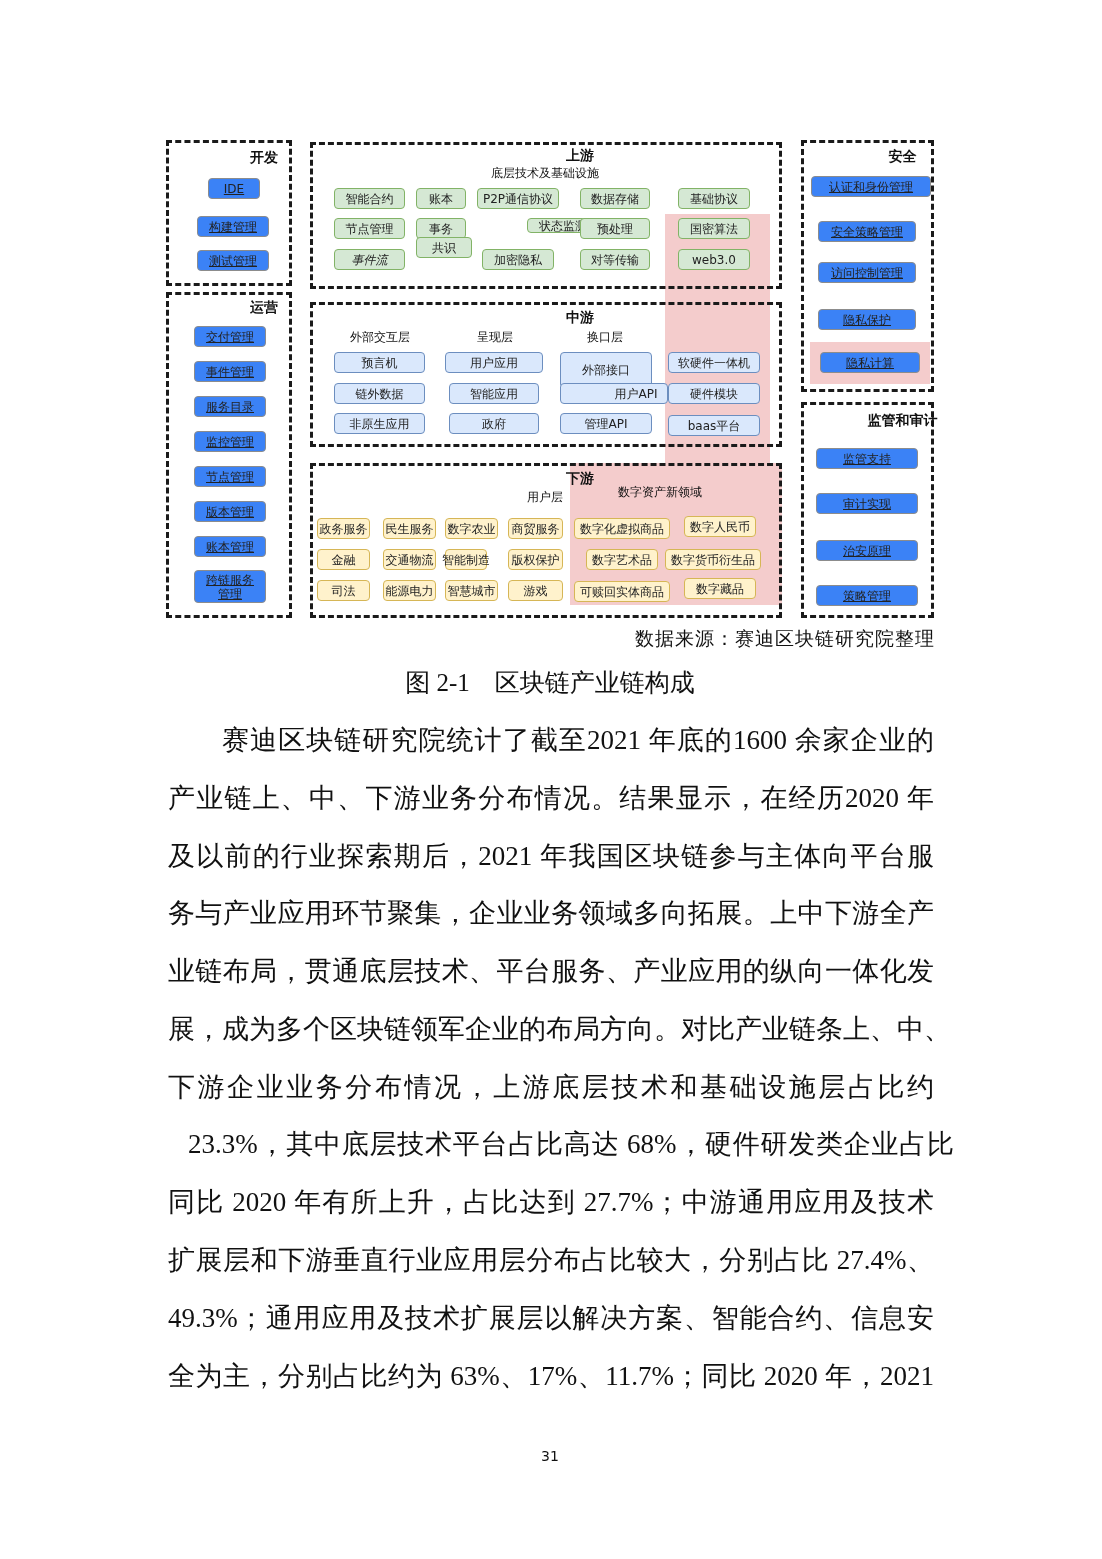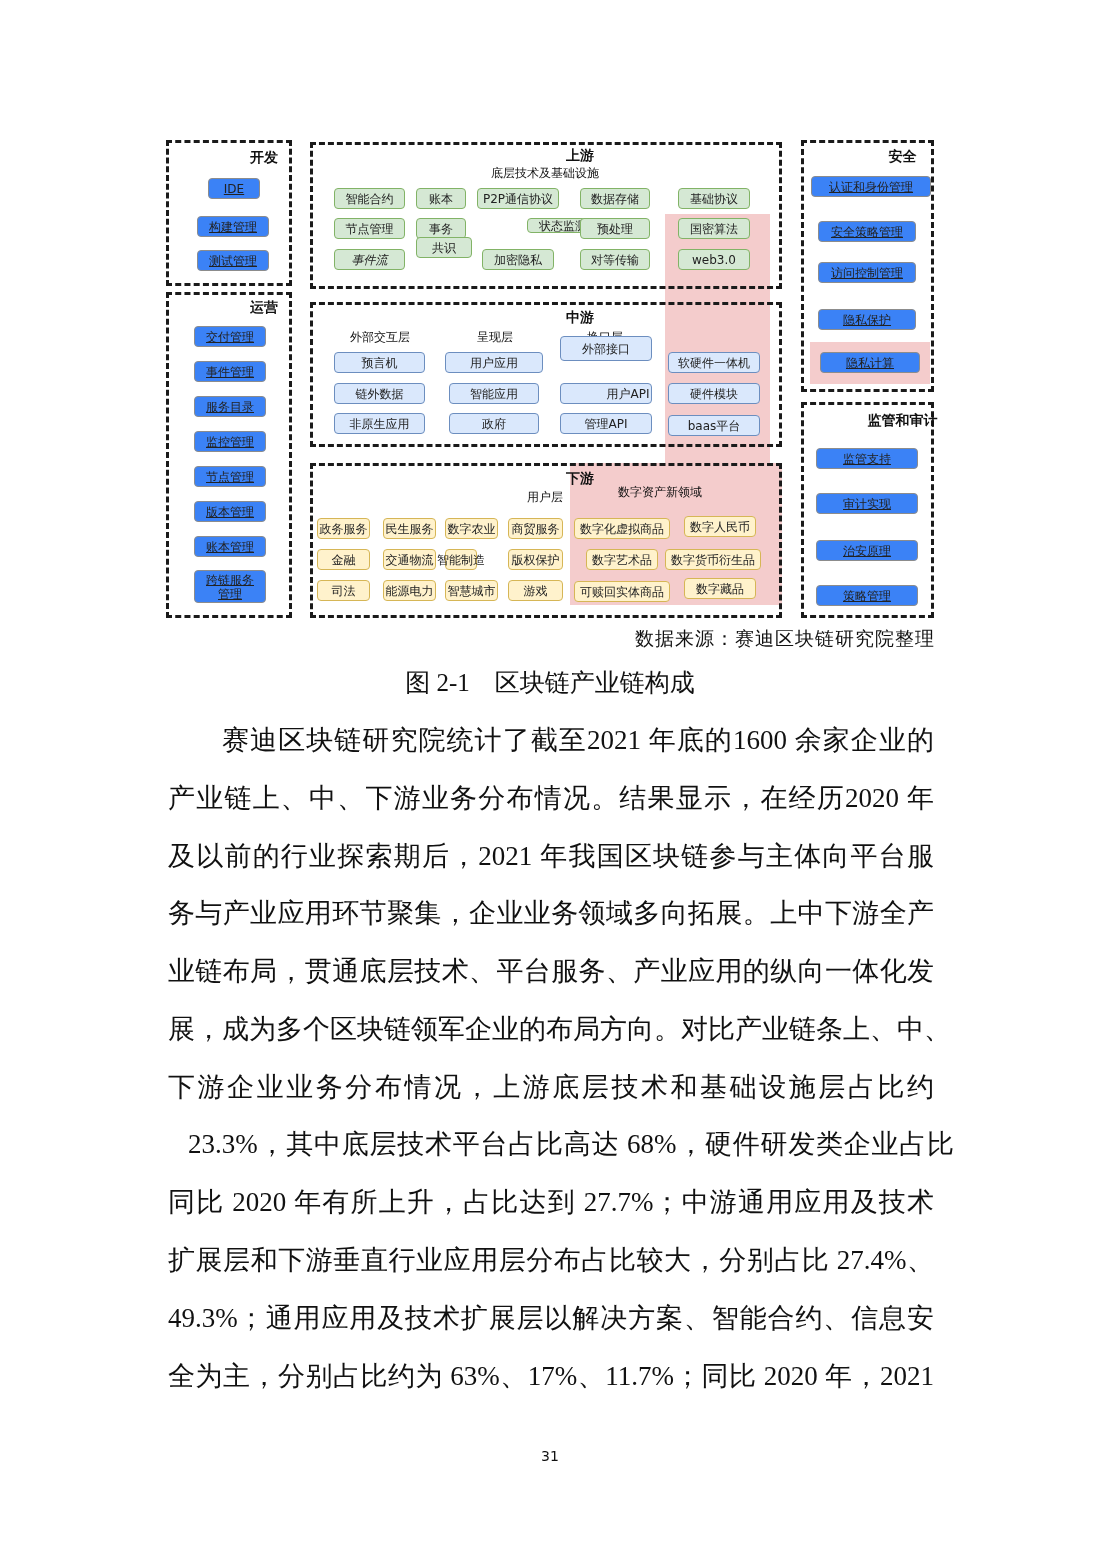--- a/index.html
+++ b/index.html
@@ -67,46 +67,46 @@
   <div class="box green" style="left:678px; top:249px; width:72px; height:21px;">web3.0</div>
 
   <div class="dash" style="left:310px; top:302px; width:472px; height:145px;"></div>
   <div class="sec-title" style="left:495px; top:309px; width:100px;">中游</div>
   <div class="sec-sub" style="left:330px; top:329px; width:100px;">外部交互层</div>
   <div class="sec-sub" style="left:445px; top:329px; width:100px;">呈现层</div>
   <div class="sec-sub" style="left:555px; top:329px; width:100px;">换口层</div>
 
   <div class="box blue" style="left:334px; top:352px; width:91px; height:21px;">预言机</div>
   <div class="box blue" style="left:445px; top:352px; width:98px; height:21px;">用户应用</div>
-  <div class="box blue" style="left:560px; top:336px; width:92px; height:25px;">外部接口</div>
+  <div class="box blue" style="left:560px; top:352px; width:92px; height:36px;">外部接口</div>
   <div class="box blue" style="left:668px; top:352px; width:92px; height:21px;">软硬件一体机</div>
 
   <div class="box blue" style="left:334px; top:383px; width:91px; height:21px;">链外数据</div>
   <div class="box blue" style="left:449px; top:383px; width:90px; height:21px;">智能应用</div>
-  <div class="box blue" style="left:560px; top:383px; width:92px; height:21px;padding-left:44px;">用户API</div>
+  <div class="box blue" style="left:560px; top:383px; width:108px; height:21px;padding-left:44px;">用户API</div>
   <div class="box blue" style="left:668px; top:383px; width:92px; height:21px;">硬件模块</div>
 
   <div class="box blue" style="left:334px; top:413px; width:91px; height:21px;">非原生应用</div>
   <div class="box blue" style="left:449px; top:413px; width:90px; height:21px;">政府</div>
   <div class="box blue" style="left:560px; top:413px; width:92px; height:21px;">管理API</div>
   <div class="box blue" style="left:668px; top:415px; width:92px; height:21px;">baas平台</div>
 
   <div class="dash" style="left:310px; top:463px; width:472px; height:155px;"></div>
   <div class="sec-title" style="left:495px; top:470px; width:100px;">下游</div>
   <div class="sec-sub" style="left:495px; top:489px; width:100px;">用户层</div>
   <div class="sec-sub" style="left:590px; top:484px; width:140px;">数字资产新领域</div>
 
   <div class="box yellow" style="left:317px; top:518px; width:53px; height:21px;">政务服务</div>
   <div class="box yellow" style="left:383px; top:518px; width:53px; height:21px;">民生服务</div>
   <div class="box yellow" style="left:445px; top:518px; width:53px; height:21px;">数字农业</div>
   <div class="box yellow" style="left:508px; top:518px; width:55px; height:21px;">商贸服务</div>
 
   <div class="box yellow" style="left:317px; top:549px; width:53px; height:21px;">金融</div>
   <div class="box yellow" style="left:383px; top:549px; width:53px; height:21px;">交通物流</div>
-  <div class="box yellow" style="left:445px; top:549px; width:32px; height:21px;">智能制造</div>
+  <div class="box yellow" style="left:445px; top:549px; width:42px; height:21px;">智能制造</div>
   <div class="box yellow" style="left:508px; top:549px; width:55px; height:21px;">版权保护</div>
 
   <div class="box yellow" style="left:317px; top:580px; width:53px; height:21px;">司法</div>
   <div class="box yellow" style="left:383px; top:580px; width:53px; height:21px;">能源电力</div>
   <div class="box yellow" style="left:445px; top:580px; width:53px; height:21px;">智慧城市</div>
   <div class="box yellow" style="left:508px; top:580px; width:55px; height:21px;">游戏</div>
 
   <div class="box yellow" style="left:574px; top:518px; width:96px; height:21px;">数字化虚拟商品</div>
   <div class="box yellow" style="left:684px; top:516px; width:72px; height:21px;">数字人民币</div>
   <div class="box yellow" style="left:586px; top:549px; width:72px; height:21px;">数字艺术品</div>

